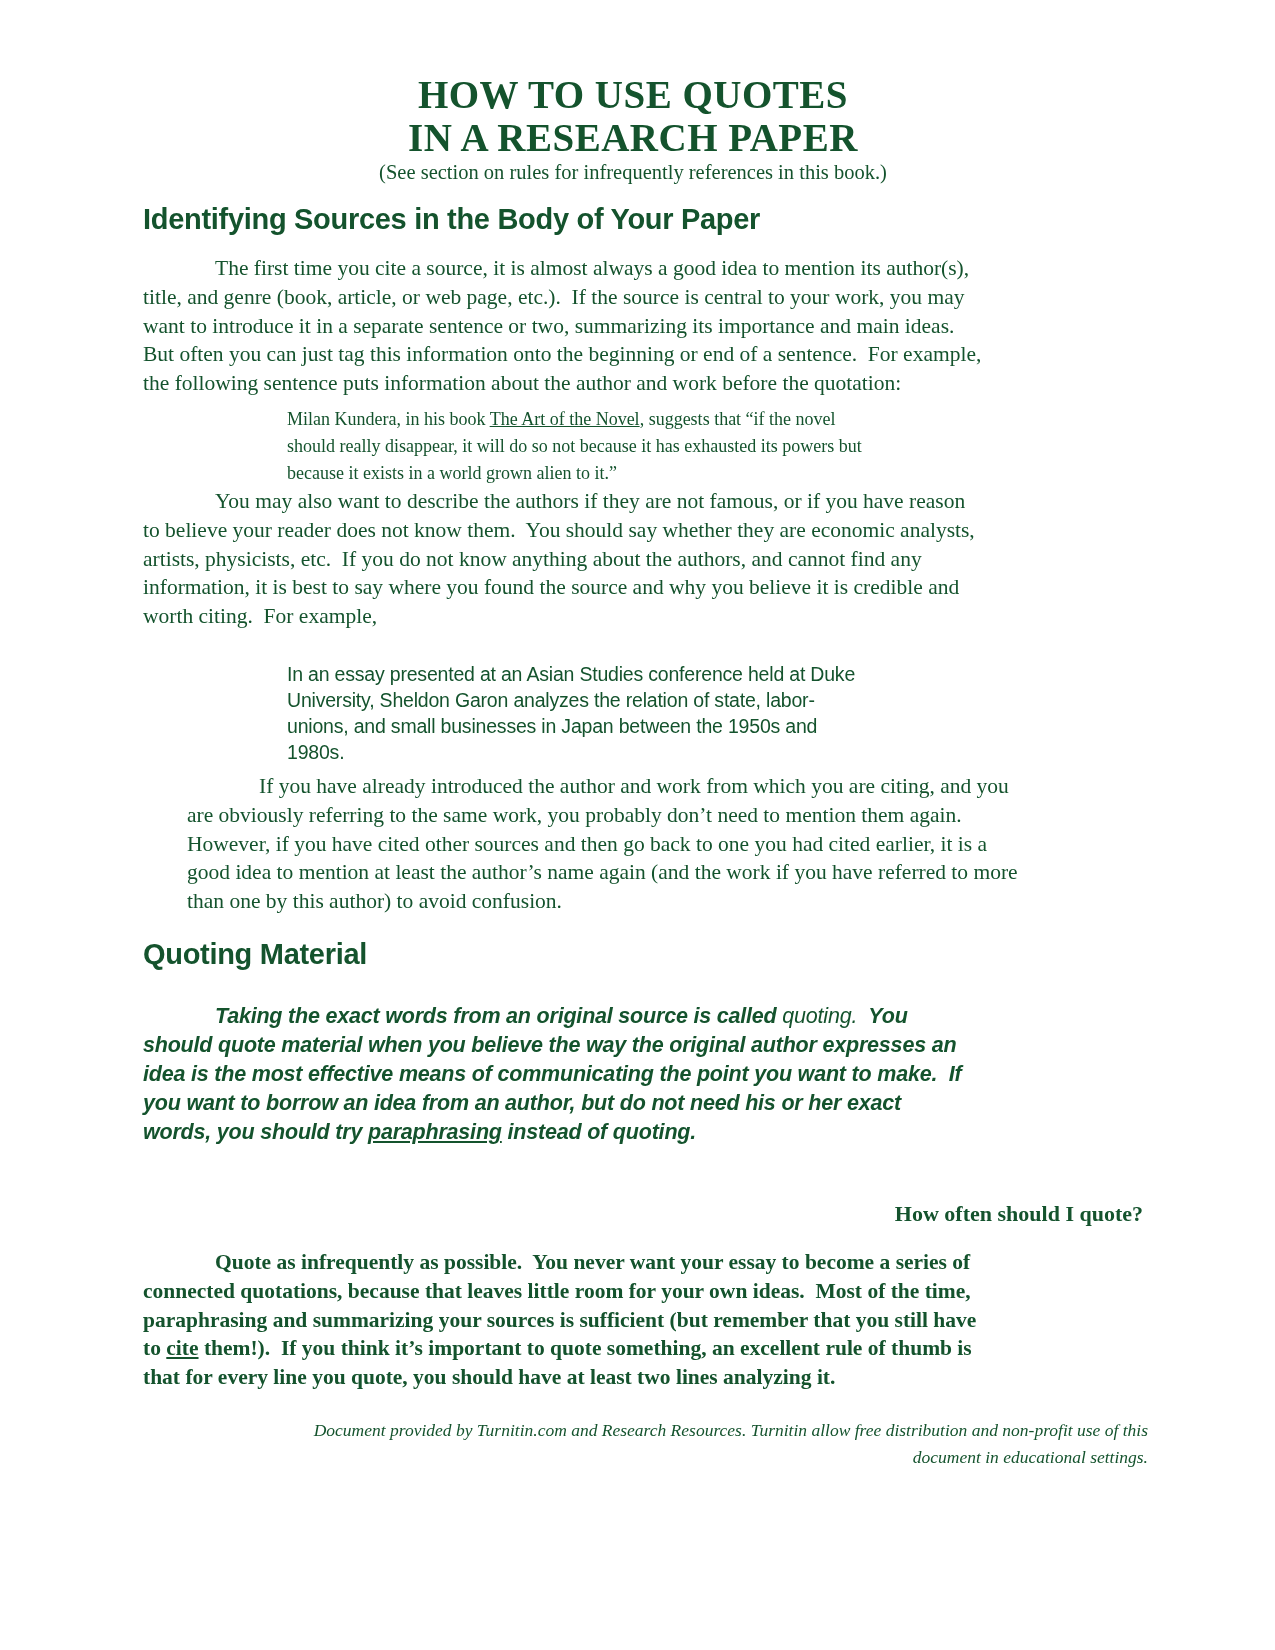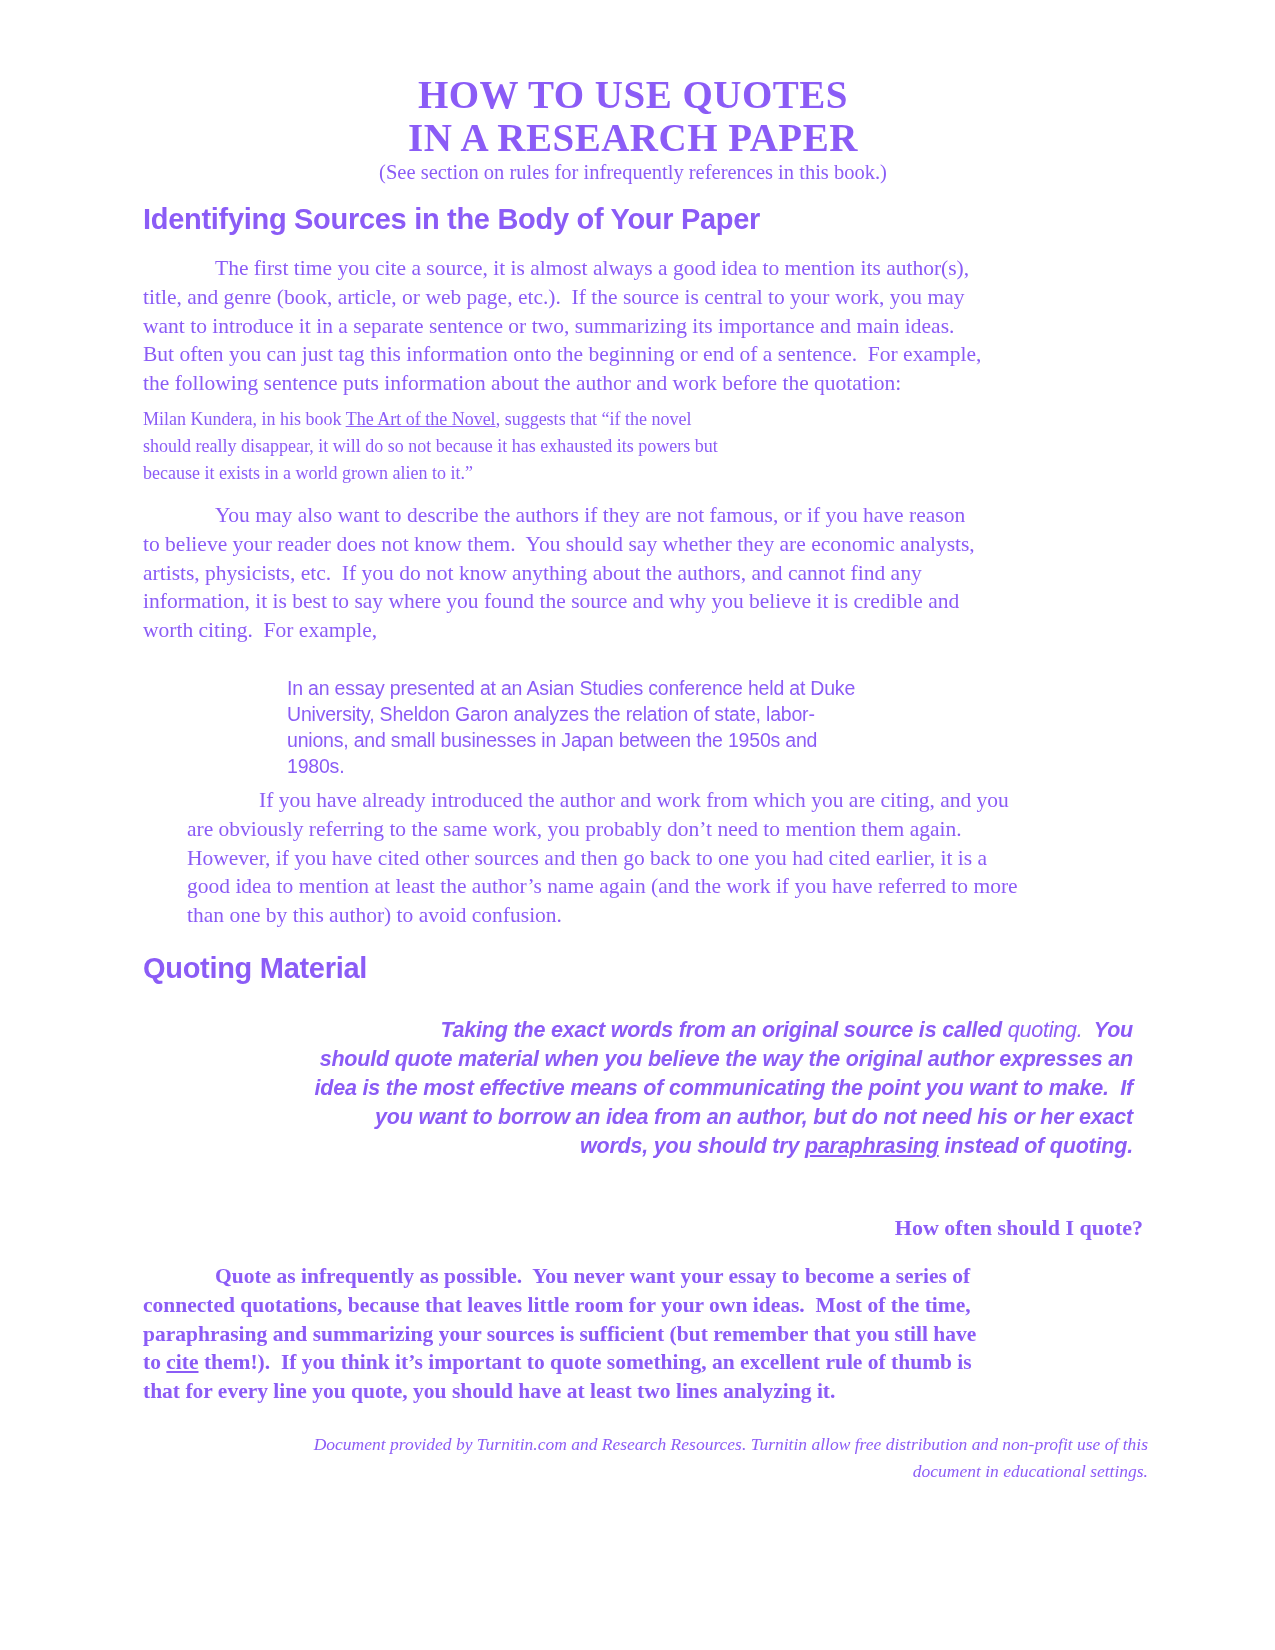--- a/index.html
+++ b/index.html
@@ -5,21 +5,21 @@
   html, body {
     margin: 0;
     padding: 0;
     background: #ffffff;
   }
   .page {
     position: relative;
     width: 1275px;
     height: 1650px;
     background: #ffffff;
-    color: #8b5cf6;
+    color: #14532d;
     box-sizing: border-box;
     padding: 0 132px 0 143px;
     overflow: hidden;
     font-family: "Liberation Serif", serif;
   }
   .prewrap { white-space: pre-wrap; }
 
   
   .title-block {
     width: 980px;
@@ -52,26 +52,27 @@
   .section-heading.quoting { margin-top: 21px; }
 
   
   .body-para {
     font-size: 21.5px;
     line-height: 28.8px;
     text-indent: 72px;
     width: 1005px;
   }
   .para-1 { margin-top: 18px; }
-  .para-2 { margin-top: 14px; }
+  .para-2 { }
   .para-3 { margin-top: 7px; margin-left: 44px; }
 
   
   .kundera-quote {
     margin-top: 8px;
+    margin-left: 144px;
     width: 660px;
     font-size: 18px;
     line-height: 27px;
   }
 
   
   .garon-example {
     margin-top: 30px;
     margin-left: 144px;
     width: 700px;
@@ -86,21 +87,20 @@
   .quoting-intro {
     margin-top: 31px;
     width: 990px;
     font-family: "Liberation Sans", sans-serif;
     font-weight: bold;
     font-style: italic;
     font-size: 21.5px;
     line-height: 29px;
     text-indent: 72px;
     letter-spacing: -0.2px;
-    text-align: right;
   }
 
   
   .sub-heading {
     font-weight: bold;
     font-size: 22px;
     line-height: 28px;
     margin-top: 53px;
     text-align: right;
   }

